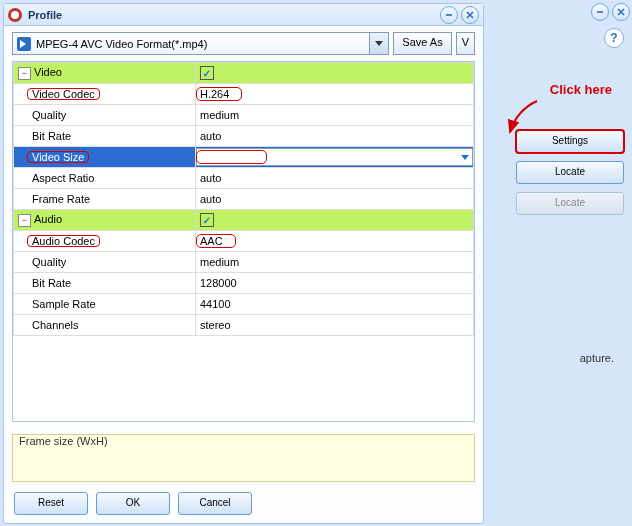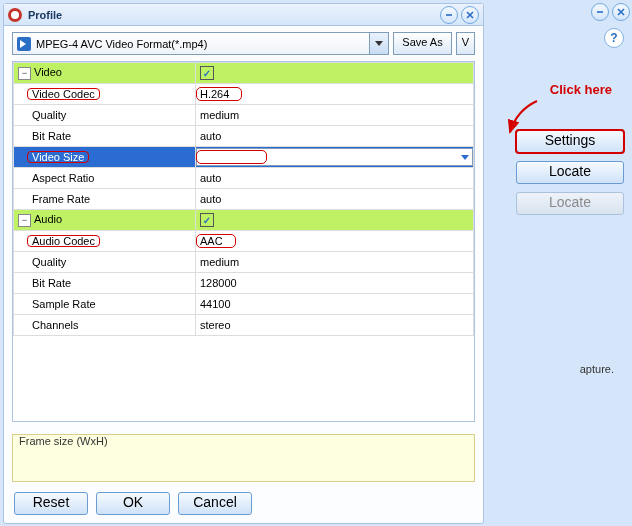--- a/index.html
+++ b/index.html
@@ -2,27 +2,27 @@
 <html><head>
 <meta charset="utf-8">
 <style>
 html,body{margin:0;padding:0;font-family:Tahoma,Arial,sans-serif;font-size:11px;color:#000;background:#fff}
 .app{position:relative;width:632px;height:526px;background:#d5e6fa}
 .outer{position:absolute;left:0;top:0;width:632px;height:526px;background:#d5e6fa}
 .main-tb{position:absolute;right:2px;top:3px;display:flex;gap:3px}
 .title-icon{width:16px;height:16px;border-radius:50%;border:1px solid #6fa8e0;display:flex;align-items:center;justify-content:center;color:#2a6fc5;font-weight:bold;background:linear-gradient(#f4f9ff,#d5e6fa);cursor:pointer}
 .help-icon{position:absolute;right:8px;top:28px;width:18px;height:18px;border-radius:50%;border:1px solid #7fb1e4;display:flex;align-items:center;justify-content:center;color:#2a6fc5;font-weight:bold;font-size:12px;background:#fff;cursor:pointer}
 .right-panel{position:absolute;right:8px;top:130px;width:108px}
-.btn{height:21px;line-height:19px;border:1px solid #6a9cd4;border-radius:3px;background:linear-gradient(#f6faff,#cfe2f8);text-align:center;margin-bottom:8px;cursor:pointer;font-size:14px;color:#000}
+.btn{height:21px;line-height:19px;border:1px solid #6a9cd4;border-radius:3px;background:linear-gradient(#f6faff,#cfe2f8);text-align:center;margin-bottom:8px;cursor:pointer;font-size:10px;color:#000}
 .btn.disabled{color:#8a8a8a;background:linear-gradient(#eef3f9,#d8e3ef);border-color:#aac2dc;cursor:default}
 .btn.hl{outline:2px solid #d40000;outline-offset:-1px}
 .arrow{position:absolute;right:90px;top:98px;width:40px;height:40px;pointer-events:none}
 .arrow svg{overflow:visible}
 .click-here{position:absolute;right:20px;top:82px;color:#d40000;font-size:13px;font-weight:bold}
-.capt{position:absolute;right:18px;top:363px;color:#333}
+.capt{position:absolute;right:18px;top:352px;color:#333}
 .profile{position:absolute;left:3px;top:3px;width:479px;height:519px;background:#fcfdff;border:1px solid #aac4e2;border-radius:3px;display:flex;flex-direction:column}
 .profile-title{height:22px;background:linear-gradient(#eaf2fc,#d5e6fa);display:flex;align-items:center;padding:0 4px;border-bottom:1px solid #aac4e2}
 .profile-title .gear{width:14px;height:14px;border-radius:50%;background:#c3352b;display:inline-block;margin-right:6px;position:relative}
 .profile-title .gear::after{content:"";position:absolute;inset:3px;border-radius:50%;background:#fcfdff}
 .profile-title .txt{font-weight:bold;color:#1b3a63;flex:1}
 .profile-title .wbtns{display:flex;gap:3px}
 .toolbar{display:flex;align-items:center;padding:6px 8px;gap:4px}
 .combo{flex:1;height:21px;border:1px solid #7f9db9;background:linear-gradient(#fff,#eef3f9);display:flex;align-items:center;padding:0 4px;position:relative}
 .combo .vico{width:14px;height:14px;background:#2a6fc5;display:inline-block;margin-right:5px;border-radius:2px;position:relative}
 .combo .vico::after{content:"";position:absolute;left:3px;top:3px;width:0;height:0;border-left:6px solid #fff;border-top:4px solid transparent;border-bottom:4px solid transparent}

